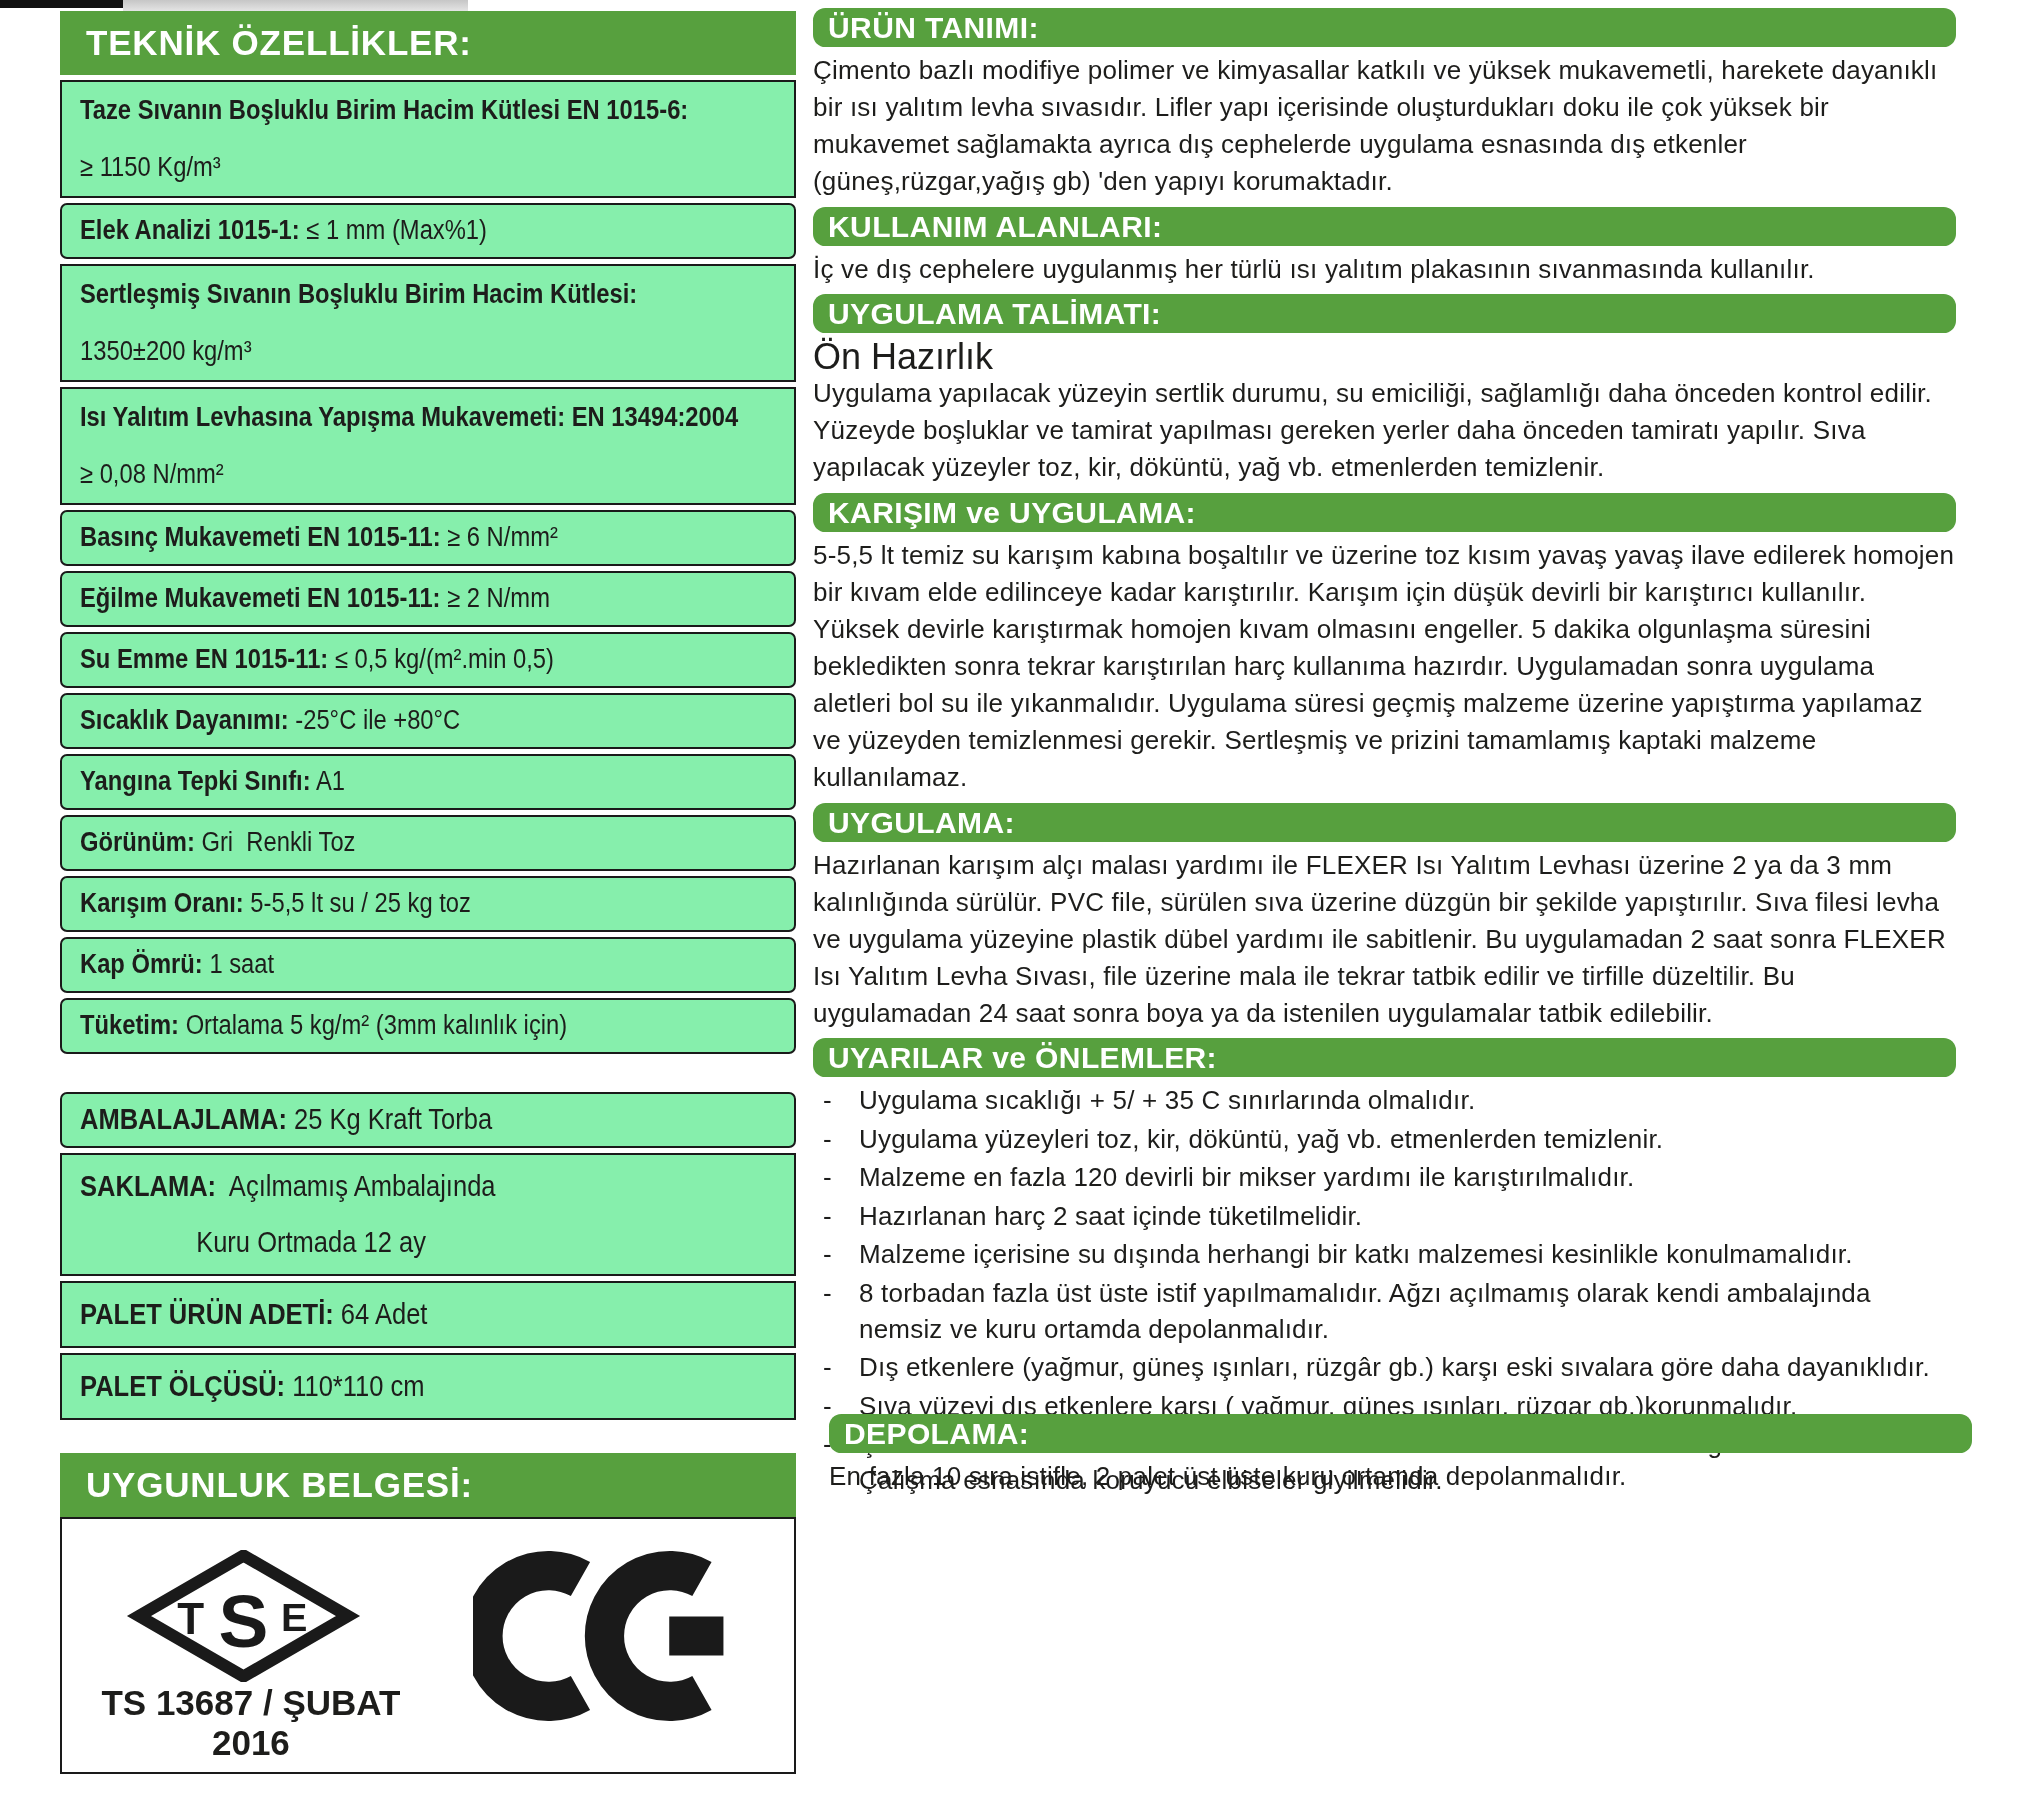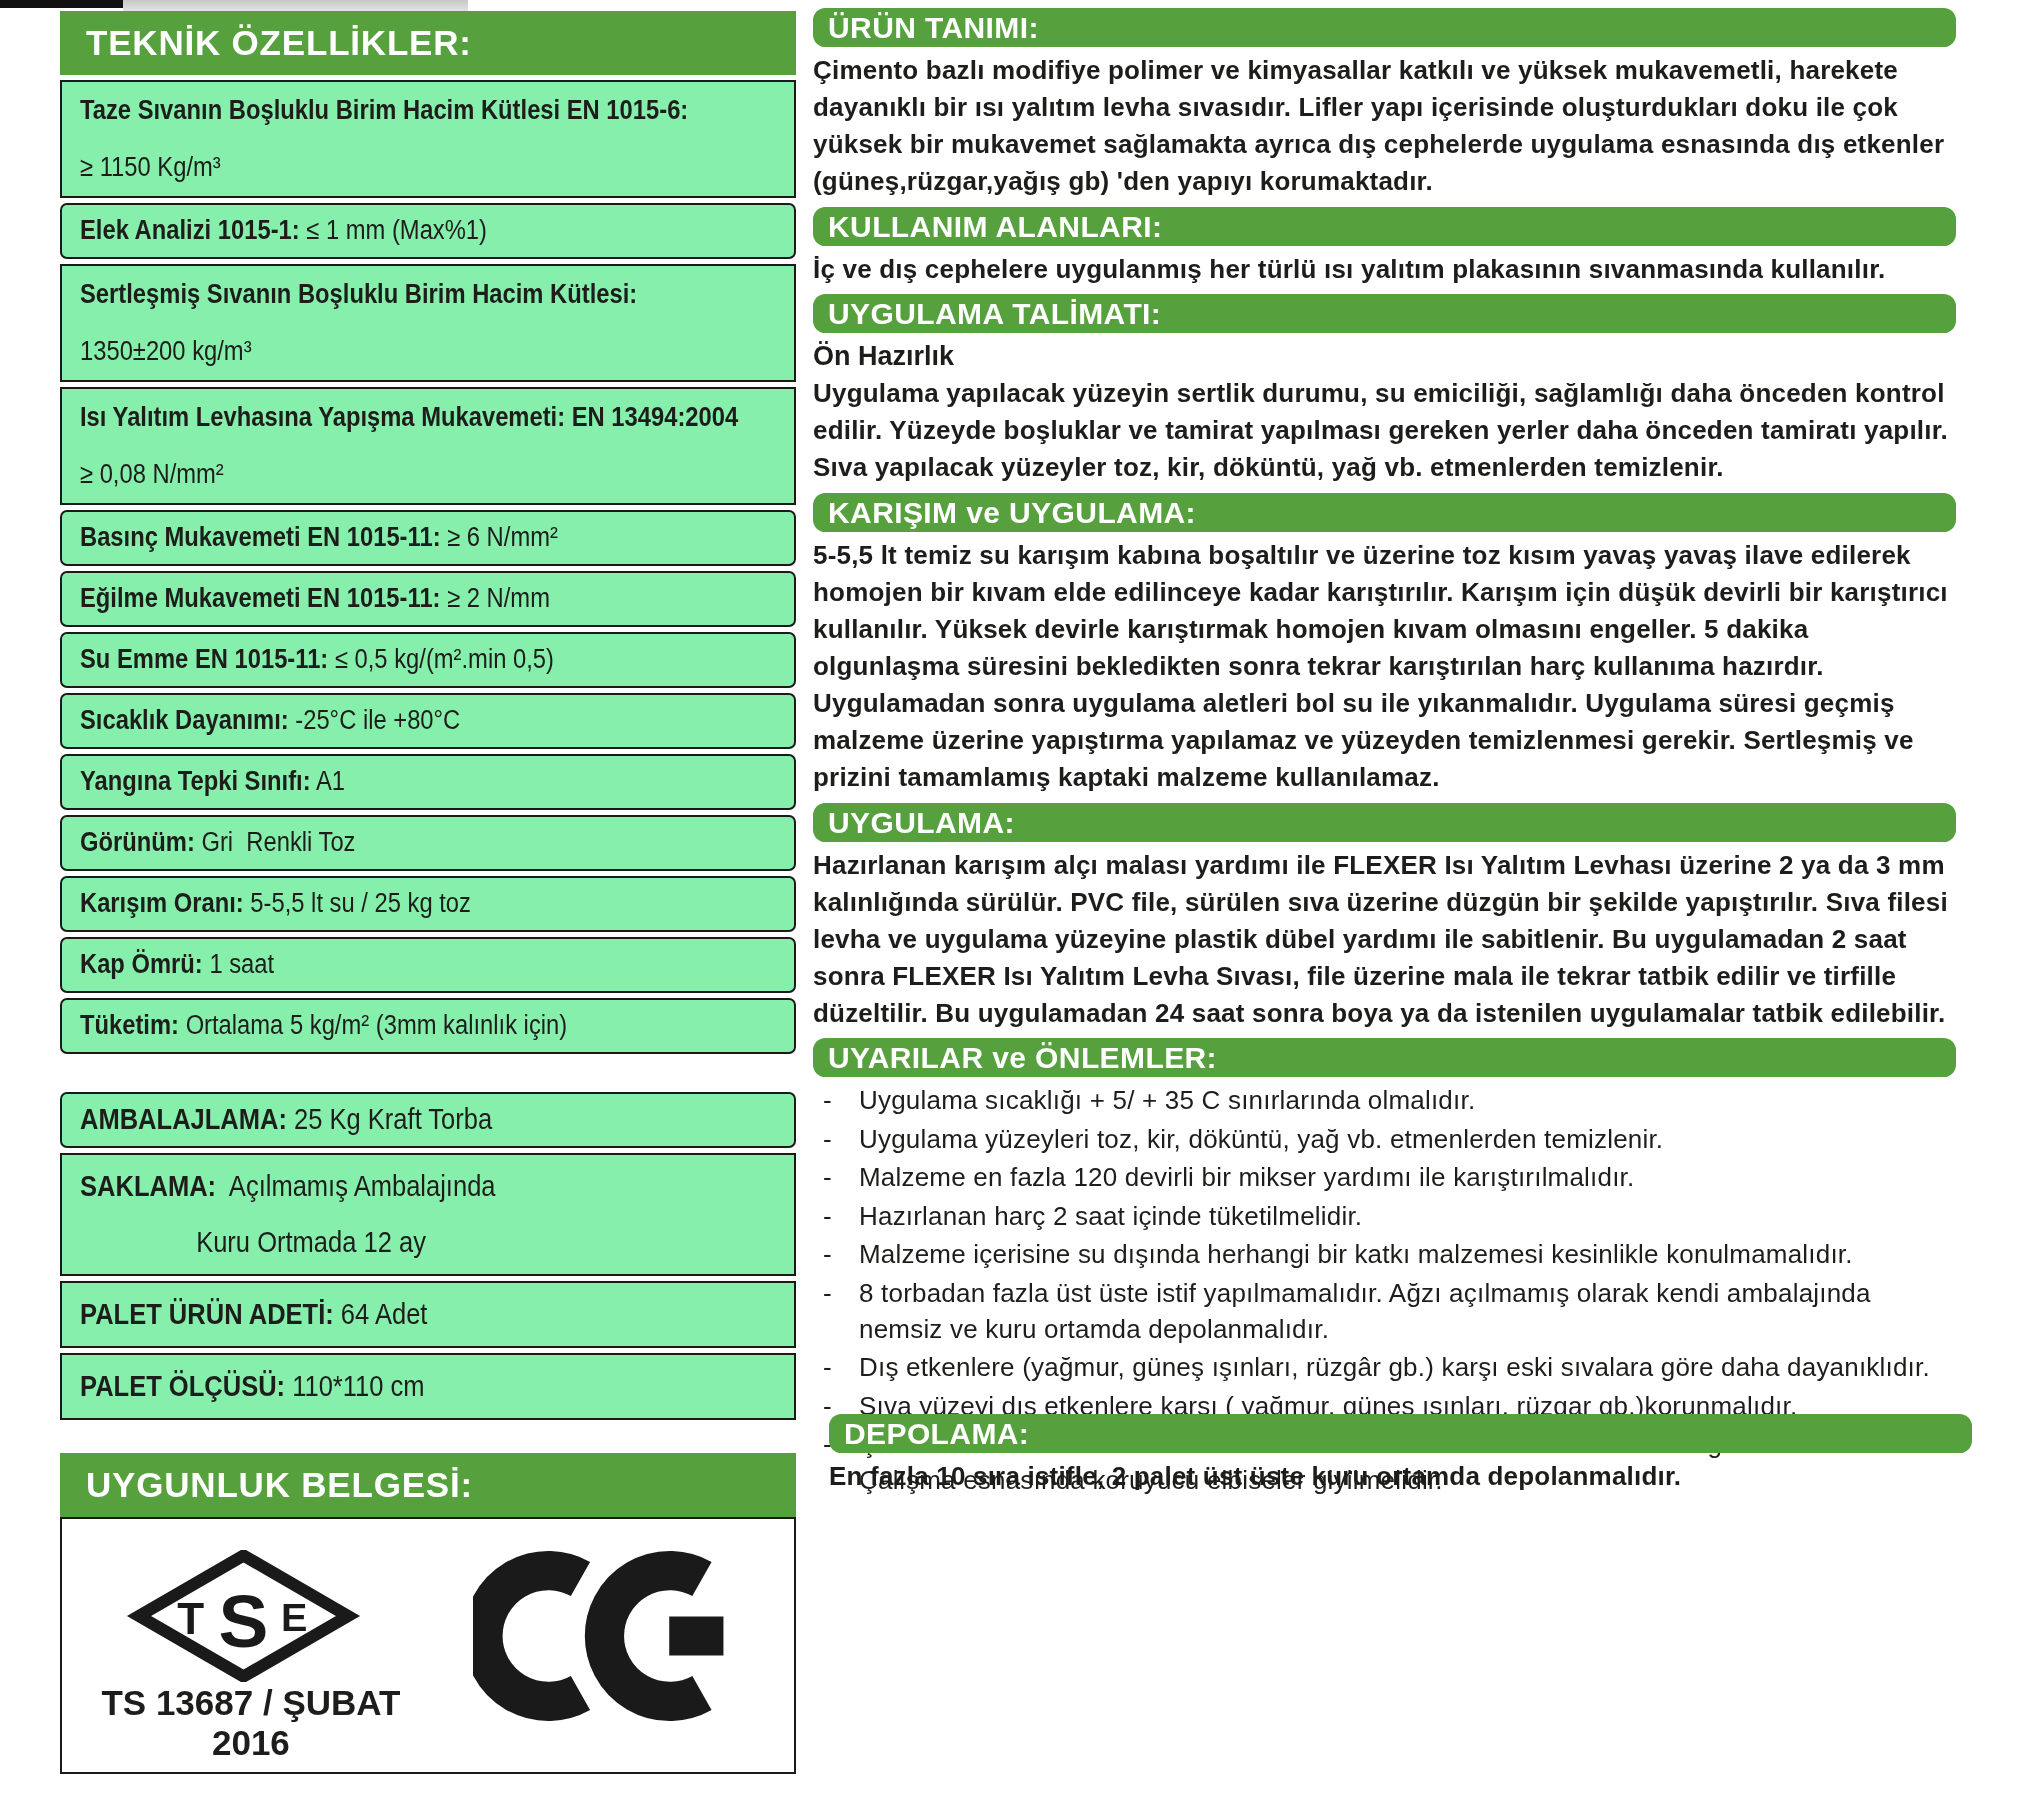--- a/index.html
+++ b/index.html
@@ -30,22 +30,22 @@
   .uygunluk{margin-top:33px;}
   .cert-box{border:2.5px solid #1a1a1a;height:257px;position:relative;margin-top:0;box-sizing:border-box;background:#fff;}
   .tse{position:absolute;left:58px;top:31px;width:247px;height:132px;}
   .tse-caption{position:absolute;left:16.4px;top:164px;width:345px;text-align:center;
                font-weight:bold;font-size:35px;}
   .ce{position:absolute;left:411px;top:23px;width:271px;height:188px;}
   
   .right-col{position:absolute;left:813px;top:8.2px;width:1143px;}
   .gh.round{height:39px;line-height:39px;font-size:30px;padding-left:15px;
             border-radius:12.3px;margin-bottom:5px;letter-spacing:0.4px;}
-  .body-p{font-size:26px;line-height:37px;margin:0 0 6.6px 0;letter-spacing:0.2px;font-weight:bold;}
-  .subhead{font-size:27px;line-height:37px;font-weight:bold;margin:0;}
+  .body-p{font-size:26px;line-height:37px;margin:0 0 6.6px 0;letter-spacing:0.2px;}
+  .subhead{font-size:36px;line-height:37px;font-weight:normal;margin:0;}
   .warn-list{margin:0 0 6.6px 0;padding:0;list-style:none;}
   .warn-item{font-size:26px;line-height:36px;letter-spacing:0.2px;margin:0 0 2.5px 0;
              padding-left:46px;position:relative;}
   .warn-item::before{content:"-";position:absolute;left:10px;top:0;}
   .sec-depolama{position:absolute;left:16px;bottom:3.3px;width:100%;}
 </style>
 </head>
 <body>
 
 <div class="page">

